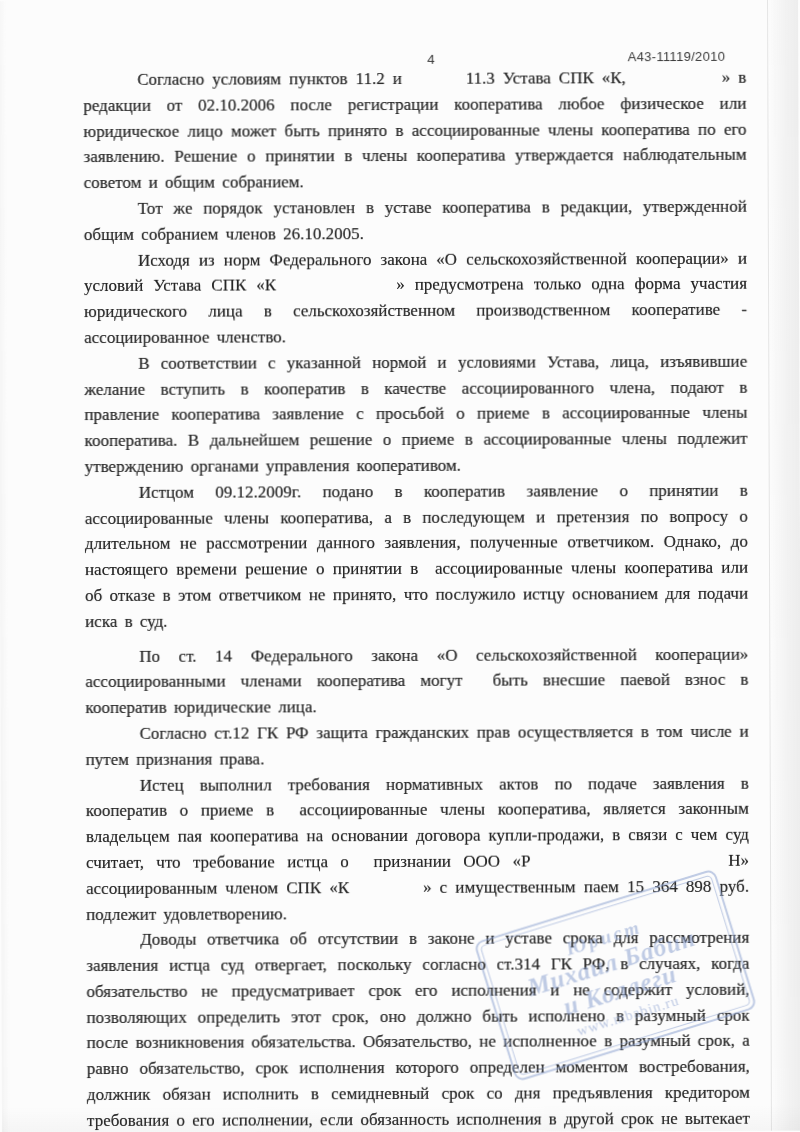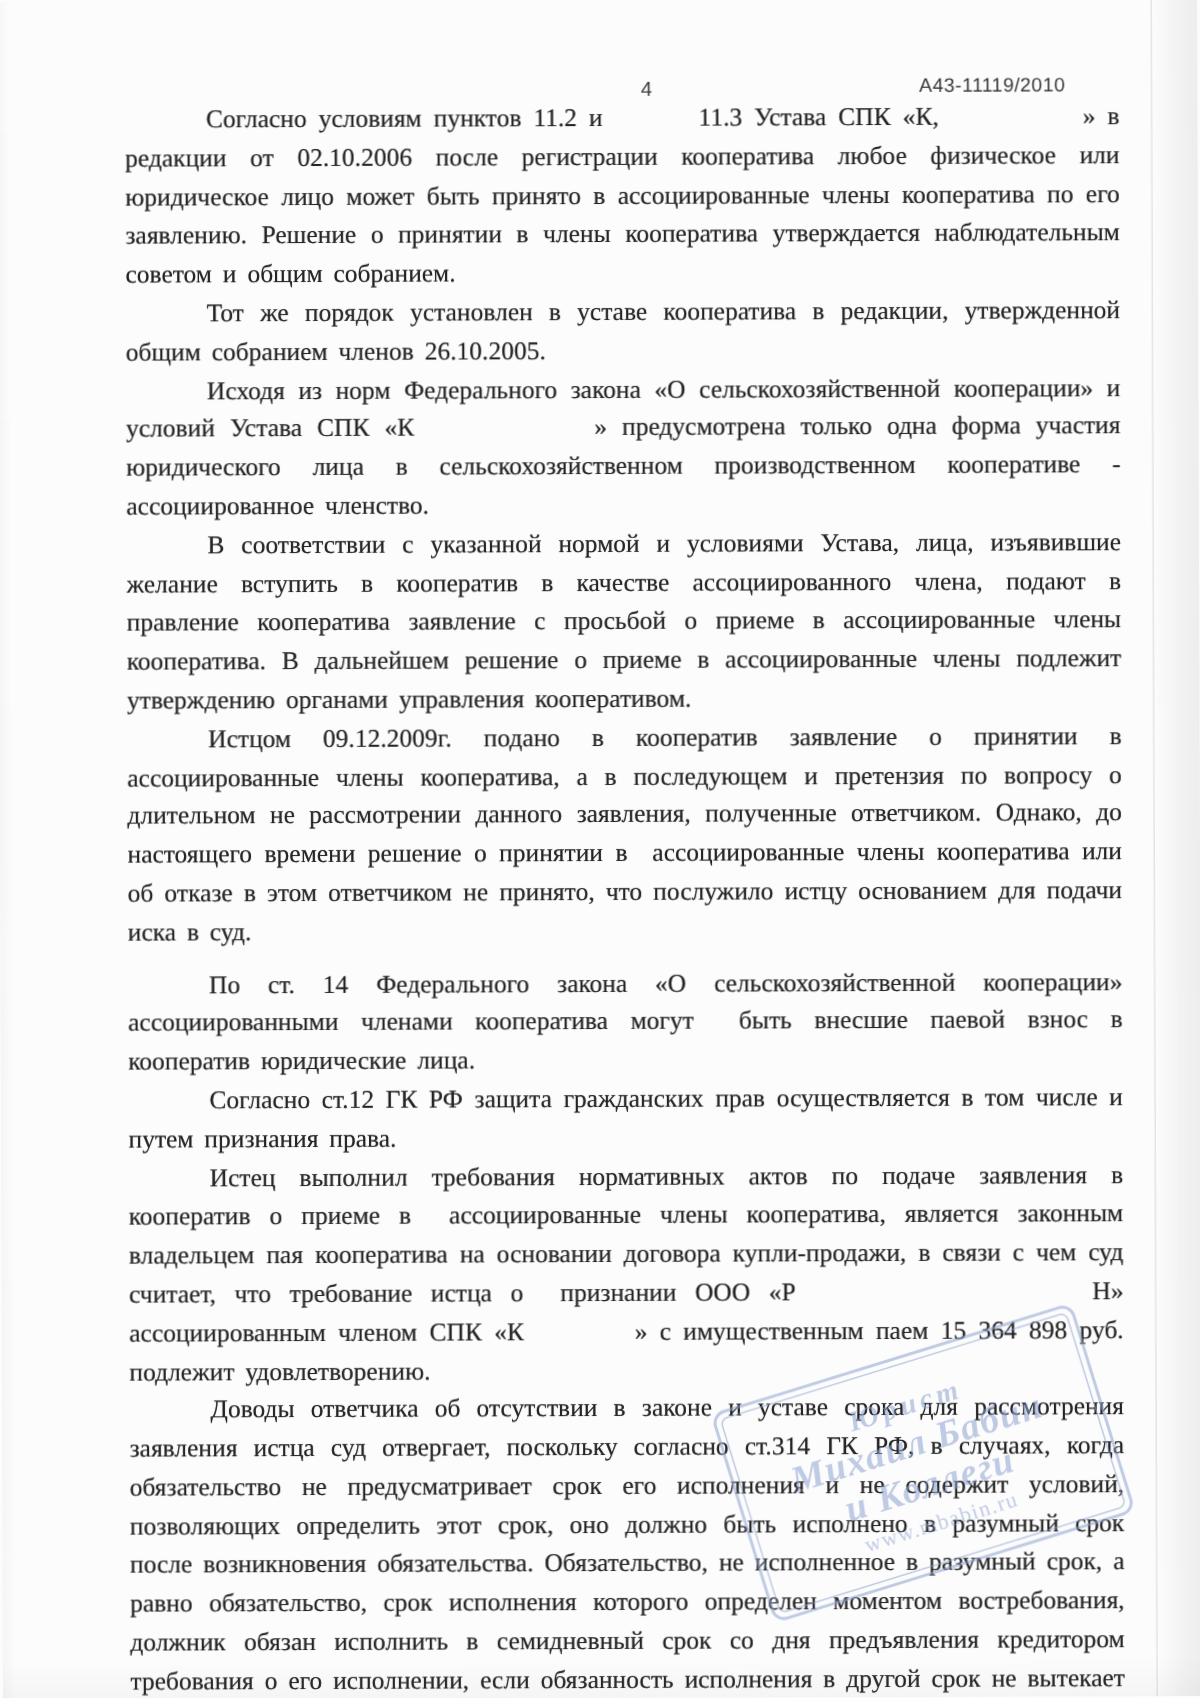--- a/index.html
+++ b/index.html
@@ -35,21 +35,21 @@
     color: #3a3a3a;
   }
   .page-number {
     position: absolute;
     left: 344px;
     top: 2px;
     font-size: 13.5px;
   }
   .case-number {
     position: absolute;
-    right: 36px;
+    right: 21px;
     top: 0;
     letter-spacing: 0.3px;
   }
 
   
   .doc-body {
     position: absolute;
     top: 66px;
     left: 85px;
     width: 663px;

